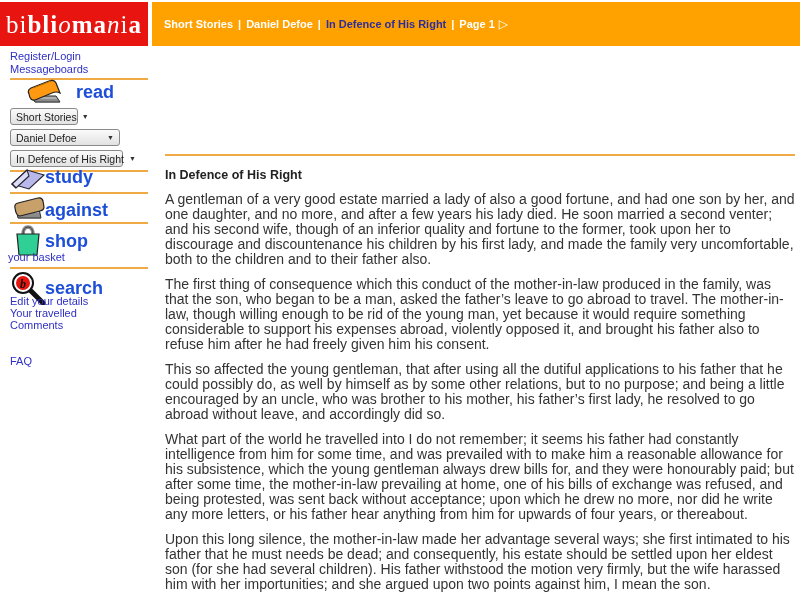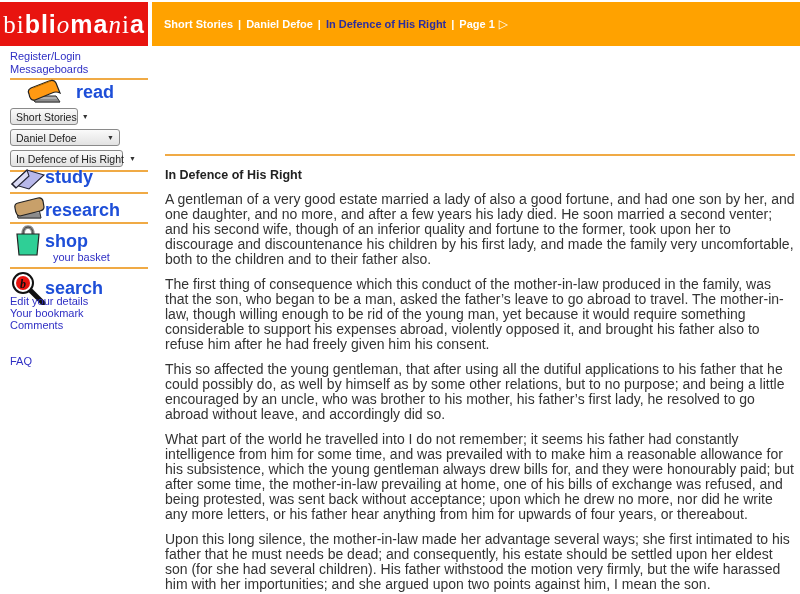--- a/index.html
+++ b/index.html
@@ -10,21 +10,21 @@
   .page{position:relative;width:800px;height:594px;background:#fff;}
 
   
   .logo-box{
     position:absolute;left:0;top:2px;width:148px;height:44px;
     background:#e8140f;color:#fff;display:flex;align-items:center;justify-content:center;
     cursor:pointer;letter-spacing:1px;
   }
   .logo-box span{font-size:25px;line-height:1;}
   .seg-serif{font-family:"Liberation Serif",serif;font-weight:400;}
-  .seg-bold{font-family:Liberation Sans, sans-serif;font-weight:700;}
+  .seg-bold{font-family:Liberation Serif, serif;font-weight:700;}
   .seg-italic{font-family:"Liberation Serif",serif;font-style:italic;font-weight:400;}
 
   .topbar{
     position:absolute;left:152px;top:2px;width:648px;height:44px;background:#ffa200;
     display:flex;align-items:center;box-sizing:border-box;padding-left:12px;
     font-size:11px;font-weight:bold;color:#fff;white-space:nowrap;
   }
   .topbar .crumb{color:#fff;text-decoration:none;cursor:pointer;}
   .topbar .crumb.active{color:#2d2d9e;}
   .topbar .sep{color:#fff;margin:0 5px;}
@@ -117,44 +117,44 @@
   </svg>
   <a class="section-label" style="left:45px;top:168px;text-align:center;">study</a>
 
   <div class="divider" style="top:192px;"></div>
 
   <svg class="icon" style="left:10px;top:195px;" width="36" height="27" viewBox="0 0 36 27">
     <path d="M6 14 l2 9 h23 l-2 -9 z" fill="#b0b0b0" stroke="#222" stroke-width="1"></path>
     <path d="M8 23 h23 M7.5 21 h23 M7 19 h23" stroke="#555" stroke-width="0.8" fill="none"></path>
     <path d="M5 13 q-1 -4 3 -5 l20 -5 q4 -1 5 3 l1 6 q0 3 -4 4 l-20 5 q-4 0 -5 -8 z" fill="#c8a06a" stroke="#222" stroke-width="1.2"></path>
   </svg>
-  <a class="section-label" style="left:45px;top:201px;">research</a>
+  <a class="section-label" style="left:45px;top:201px;">against</a>
 
   <div class="divider" style="top:222px;"></div>
 
   <svg class="icon" style="left:13px;top:225px;" width="30" height="31" viewBox="0 0 30 31">
     <path d="M10 10 q0 -8 5 -8 q5 0 5 8" fill="none" stroke="#8a8a8a" stroke-width="3.5"></path>
     <path d="M10 10 q0 -8 5 -8 q5 0 5 8" fill="none" stroke="#444" stroke-width="1"></path>
     <path d="M4 9 h22 l-2 21 h-18 z" fill="#2fcf96" stroke="#222" stroke-width="1.2"></path>
   </svg>
   <a class="section-label" style="left:45px;top:232px;">shop</a>
-  <a class="side-link" style="left:8px;top:251px;margin-left:45px;">your basket</a>
+  <a class="side-link" style="left:8px;top:251px;">your basket</a>
 
   <div class="divider" style="top:267px;"></div>
 
   <svg class="icon" style="left:10px;top:271px;" width="36" height="34" viewBox="0 0 36 34">
     <line x1="21" y1="20" x2="33" y2="32" stroke="#111" stroke-width="5" stroke-linecap="round"></line>
     <circle cx="13" cy="12" r="10" fill="#fff" stroke="#111" stroke-width="2"></circle>
     <circle cx="13" cy="12" r="7" fill="#e8140f"></circle>
     <text x="13" y="16.5" font-size="12" font-family="Liberation Serif, serif" font-style="italic" font-weight="bold" fill="#111" text-anchor="middle">b</text>
   </svg>
   <a class="section-label" style="left:45px;top:279px;">search</a>
 
   <a class="side-link" style="top:295px;">Edit your details</a>
-  <a class="side-link" style="top:307px;">Your bookmark</a>
+  <a class="side-link" style="top:307px;">Your travelled</a>
   <a class="side-link" style="top:319px;">Comments</a>
   <a class="side-link" style="top:331px;margin-top:24px;">FAQ</a>
 
   <div class="content">
     <div class="divider-h"></div>
     <h1>In Defence of His Right</h1>
     <p>A gentleman of a very good estate married a lady of also a good fortune, and had one son by her, and one daughter, and no more, and after a few years his lady died. He soon married a second venter; and his second wife, though of an inferior quality and fortune to the former, took upon her to discourage and discountenance his children by his first lady, and made the family very uncomfortable, both to the children and to their father also.</p>
     <p>The first thing of consequence which this conduct of the mother-in-law produced in the family, was that the son, who began to be a man, asked the father’s leave to go abroad to travel. The mother-in-law, though willing enough to be rid of the young man, yet because it would require something considerable to support his expenses abroad, violently opposed it, and brought his father also to refuse him after he had freely given him his consent.</p>
     <p>This so affected the young gentleman, that after using all the dutiful applications to his father that he could possibly do, as well by himself as by some other relations, but to no purpose; and being a little encouraged by an uncle, who was brother to his mother, his father’s first lady, he resolved to go abroad without leave, and accordingly did so.</p>
     <p>What part of the world he travelled into I do not remember; it seems his father had constantly intelligence from him for some time, and was prevailed with to make him a reasonable allowance for his subsistence, which the young gentleman always drew bills for, and they were honourably paid; but after some time, the mother-in-law prevailing at home, one of his bills of exchange was refused, and being protested, was sent back without acceptance; upon which he drew no more, nor did he write any more letters, or his father hear anything from him for upwards of four years, or thereabout.</p>

